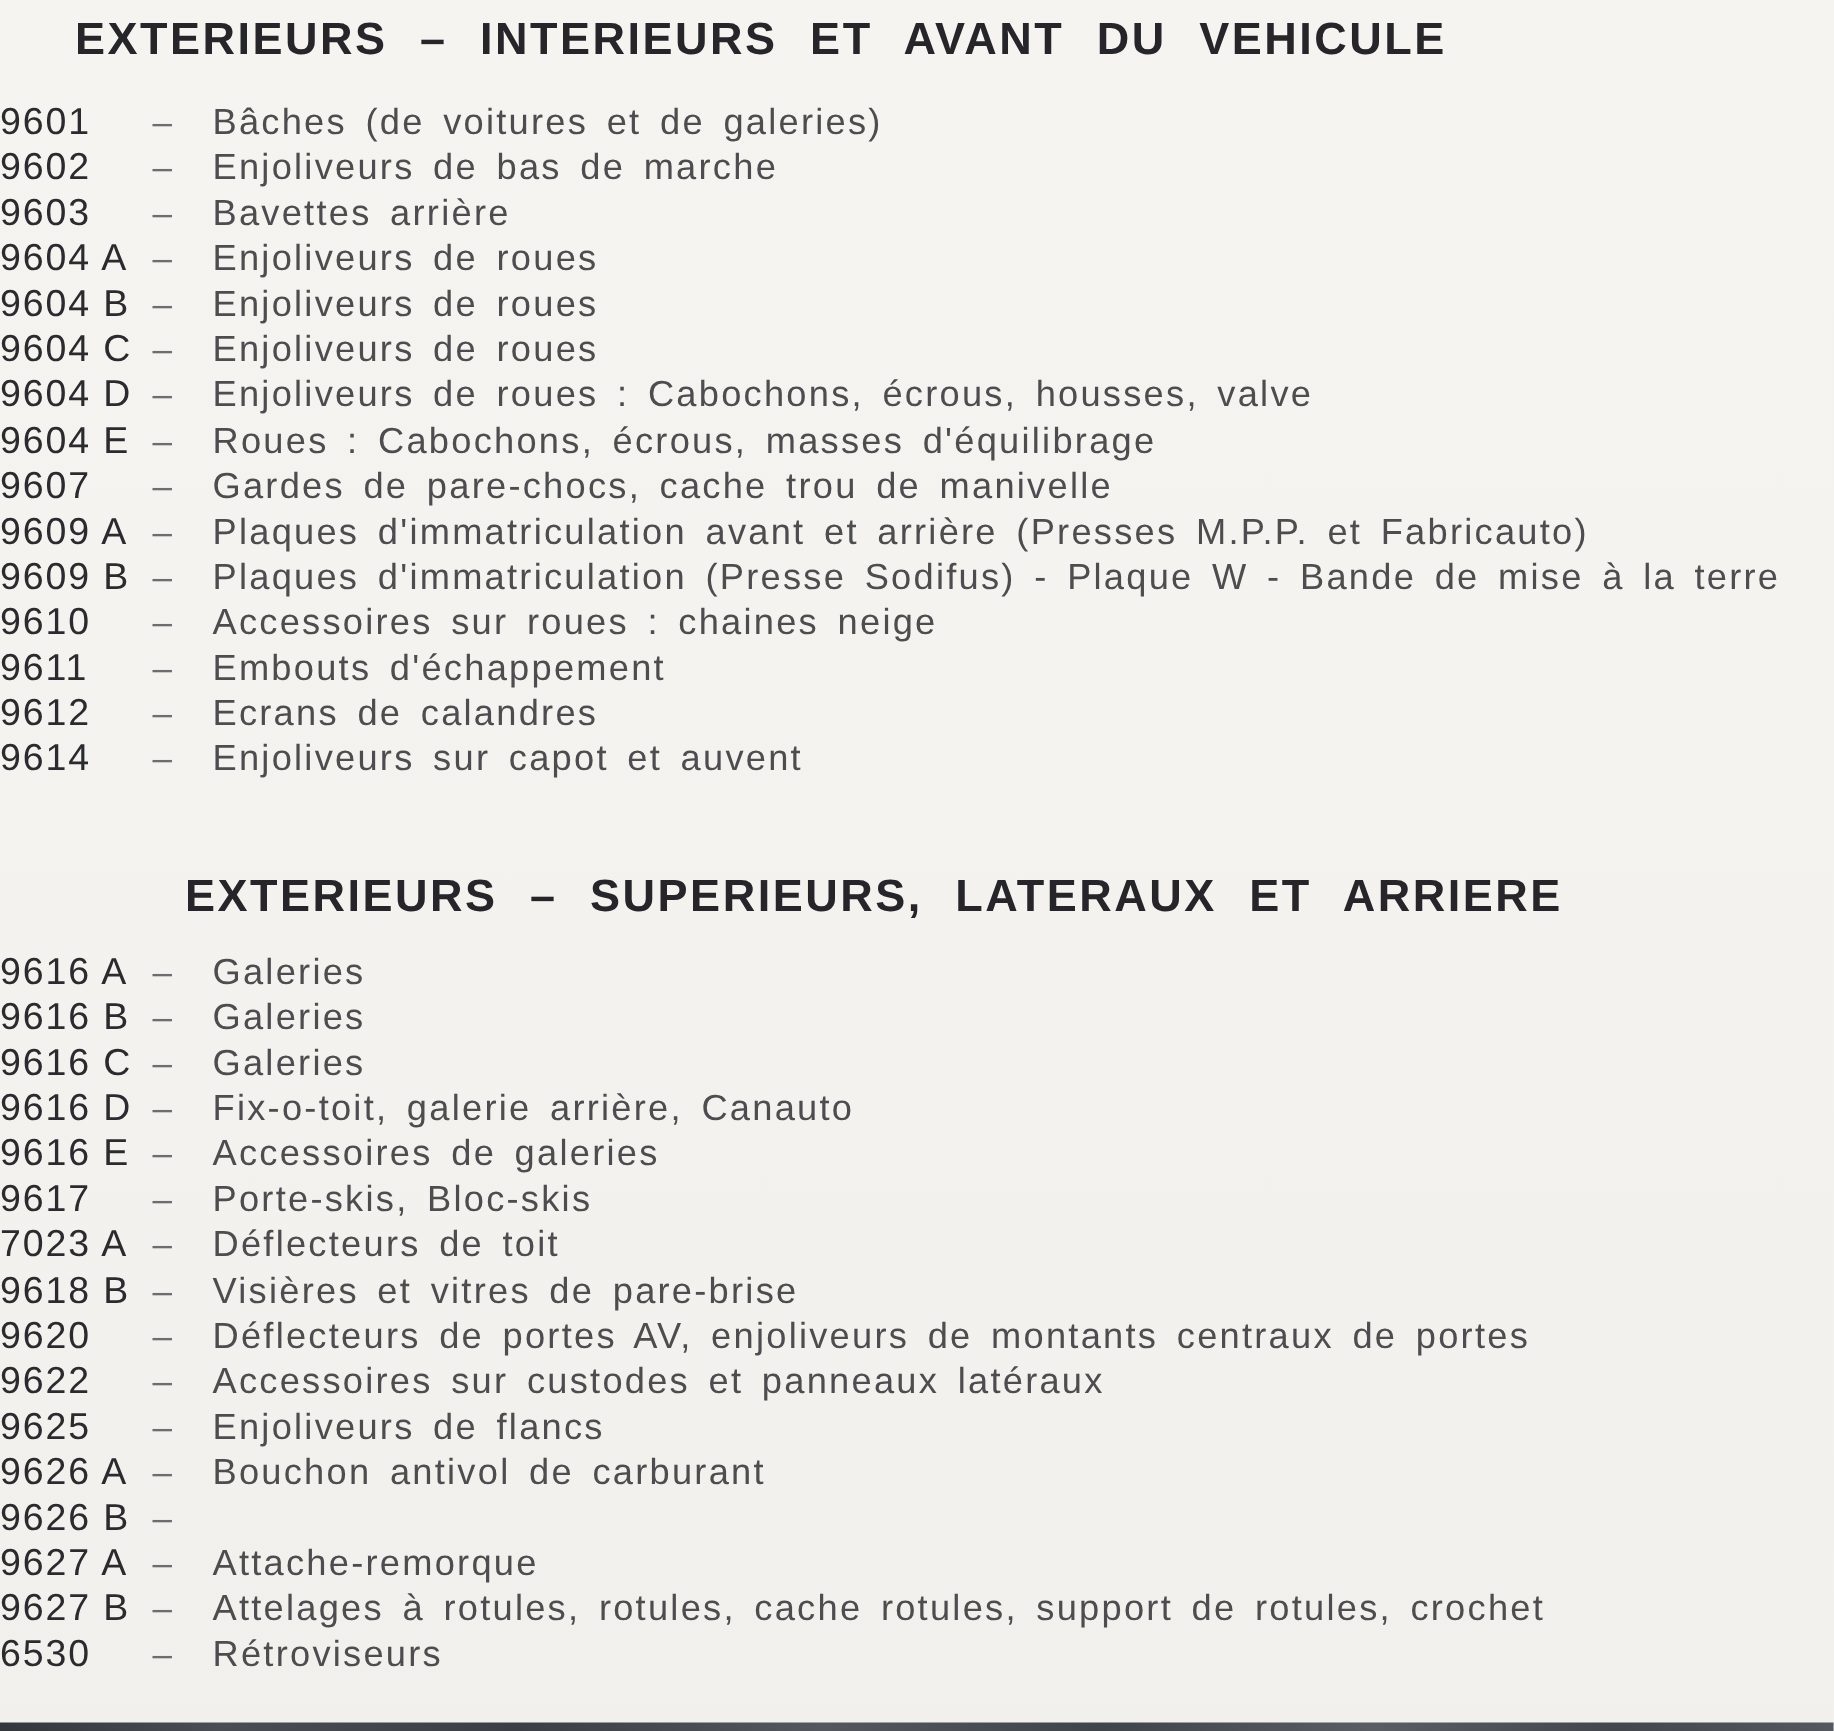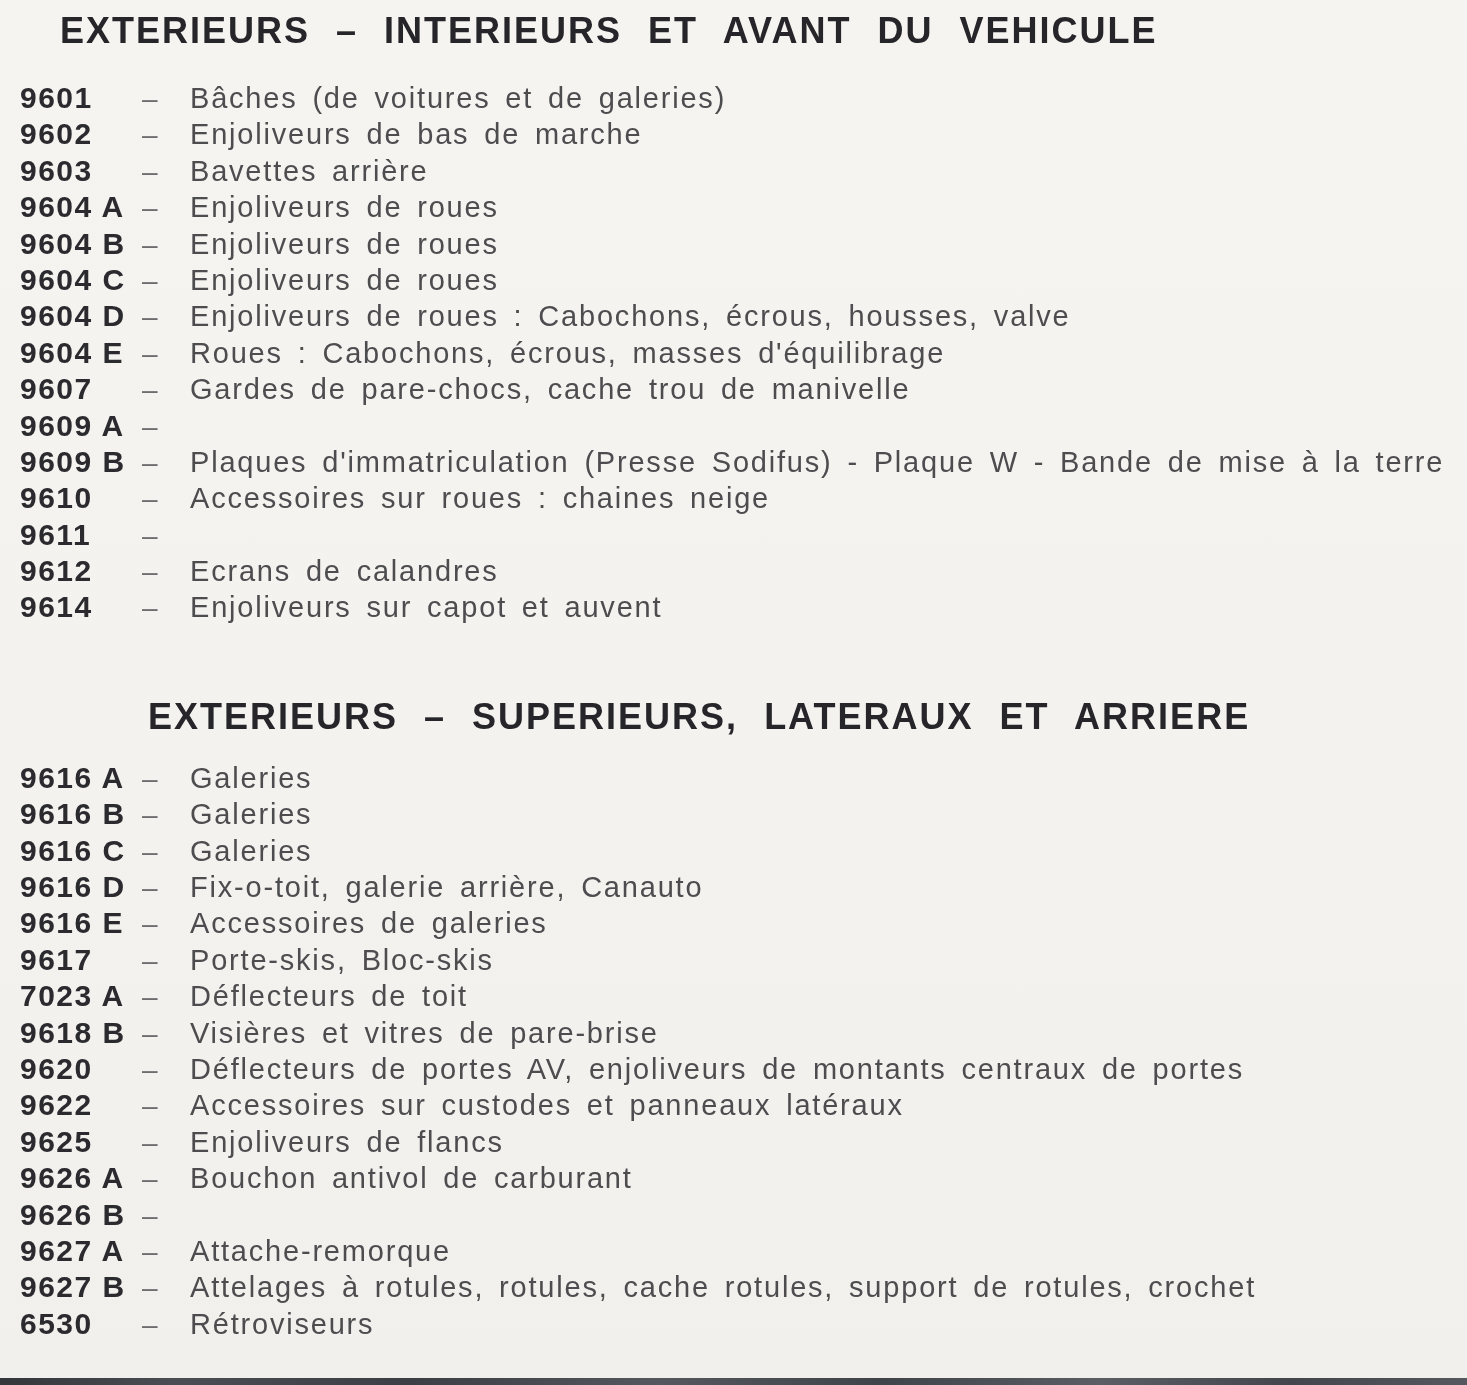--- a/index.html
+++ b/index.html
@@ -52,24 +52,23 @@
   .row {
     display: flex;
     align-items: baseline;
     white-space: nowrap;
     line-height: 36.4px;
     height: 36.4px;
   }
   .code {
     display: inline-block;
     width: 112px;
-    padding-left: 20px;
     flex: 0 0 auto;
     font-size: 30px;
-    font-weight: bold;
+    font-weight: normal;
     color: #2b2b2f;
     letter-spacing: 1.5px;
   }
   .dash {
     display: inline-block;
     width: 48px;
     flex: 0 0 auto;
     text-align: left;
     padding-left: 10px;
     font-size: 28px;
@@ -141,34 +140,36 @@
             <span class="label">Roues : Cabochons, écrous, masses d'équilibrage</span>
           </div>
           <div class="row">
             <span class="code">9607</span>
             <span class="dash">–</span>
             <span class="label">Gardes de pare-chocs, cache trou de manivelle</span>
           </div>
           <div class="row">
             <span class="code">9609 A</span>
             <span class="dash">–</span>
+            <span class="label">Plaques d'immatriculation avant et arrière (Presses M.P.P. et Fabricauto)</span>
           </div>
           <div class="row">
             <span class="code">9609 B</span>
             <span class="dash">–</span>
             <span class="label">Plaques d'immatriculation (Presse Sodifus) - Plaque W - Bande de mise à la terre</span>
           </div>
           <div class="row">
             <span class="code">9610</span>
             <span class="dash">–</span>
             <span class="label">Accessoires sur roues : chaines neige</span>
           </div>
           <div class="row">
             <span class="code">9611</span>
             <span class="dash">–</span>
+            <span class="label">Embouts d'échappement</span>
           </div>
           <div class="row">
             <span class="code">9612</span>
             <span class="dash">–</span>
             <span class="label">Ecrans de calandres</span>
           </div>
           <div class="row">
             <span class="code">9614</span>
             <span class="dash">–</span>
             <span class="label">Enjoliveurs sur capot et auvent</span>

